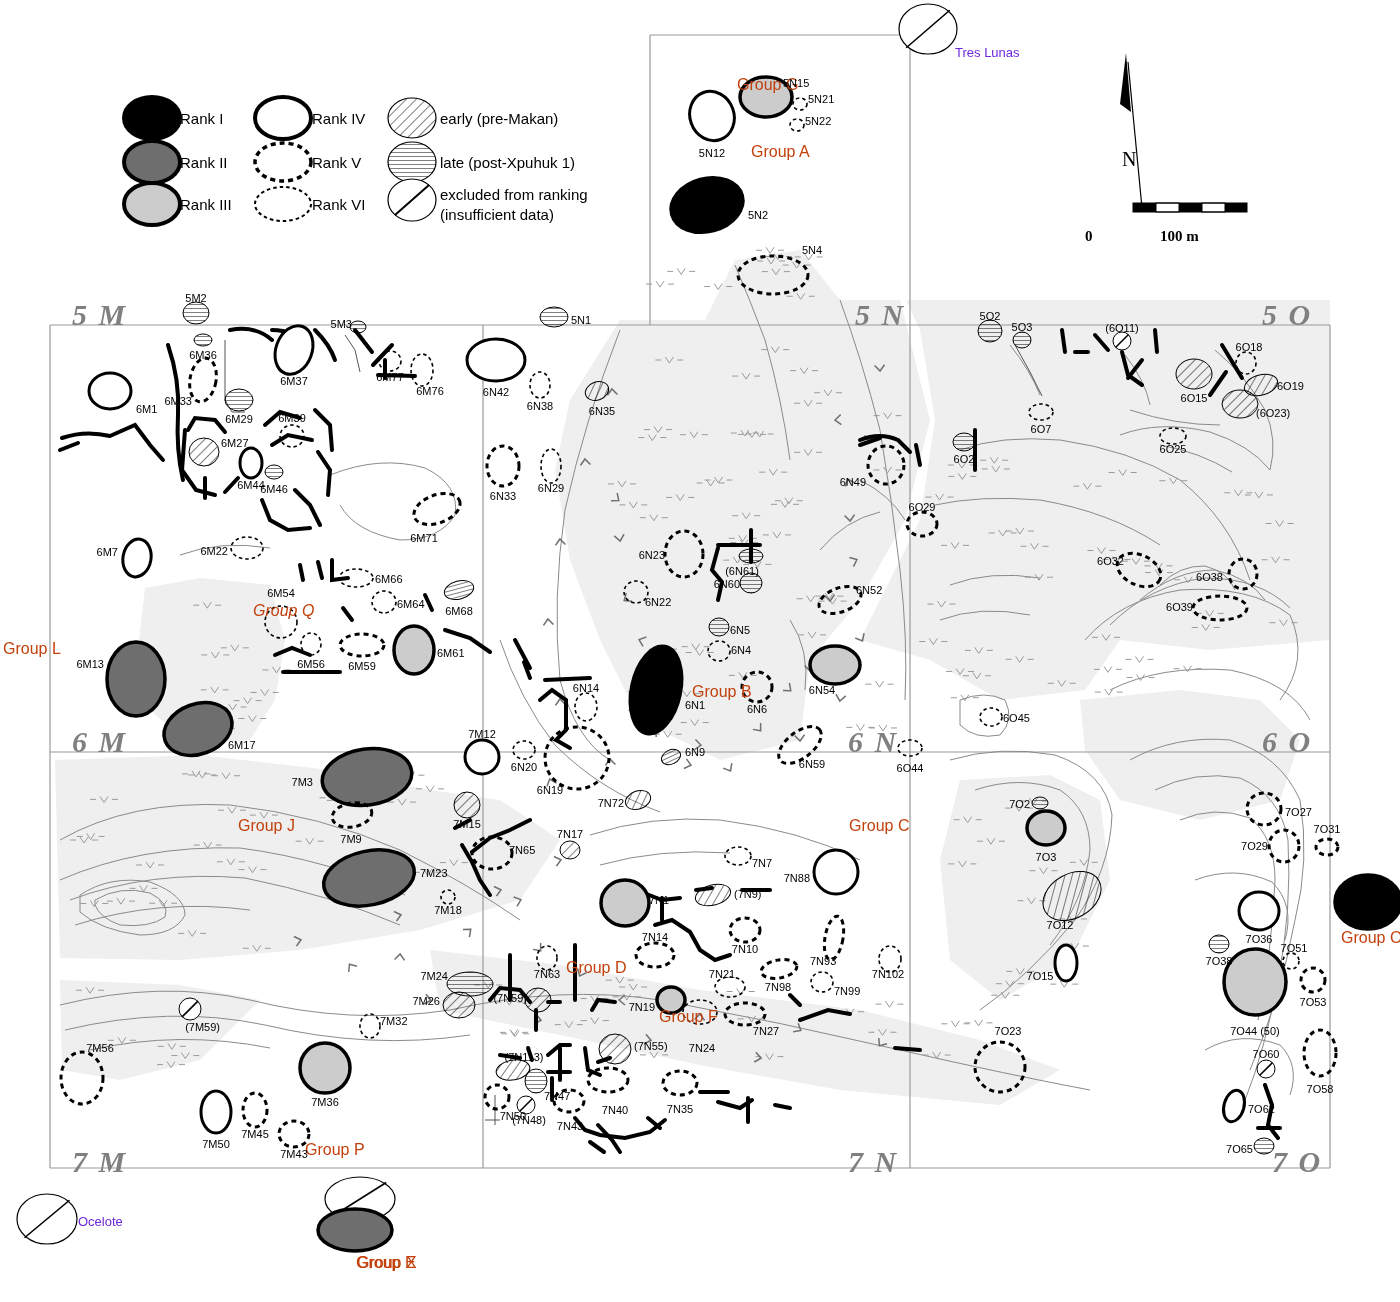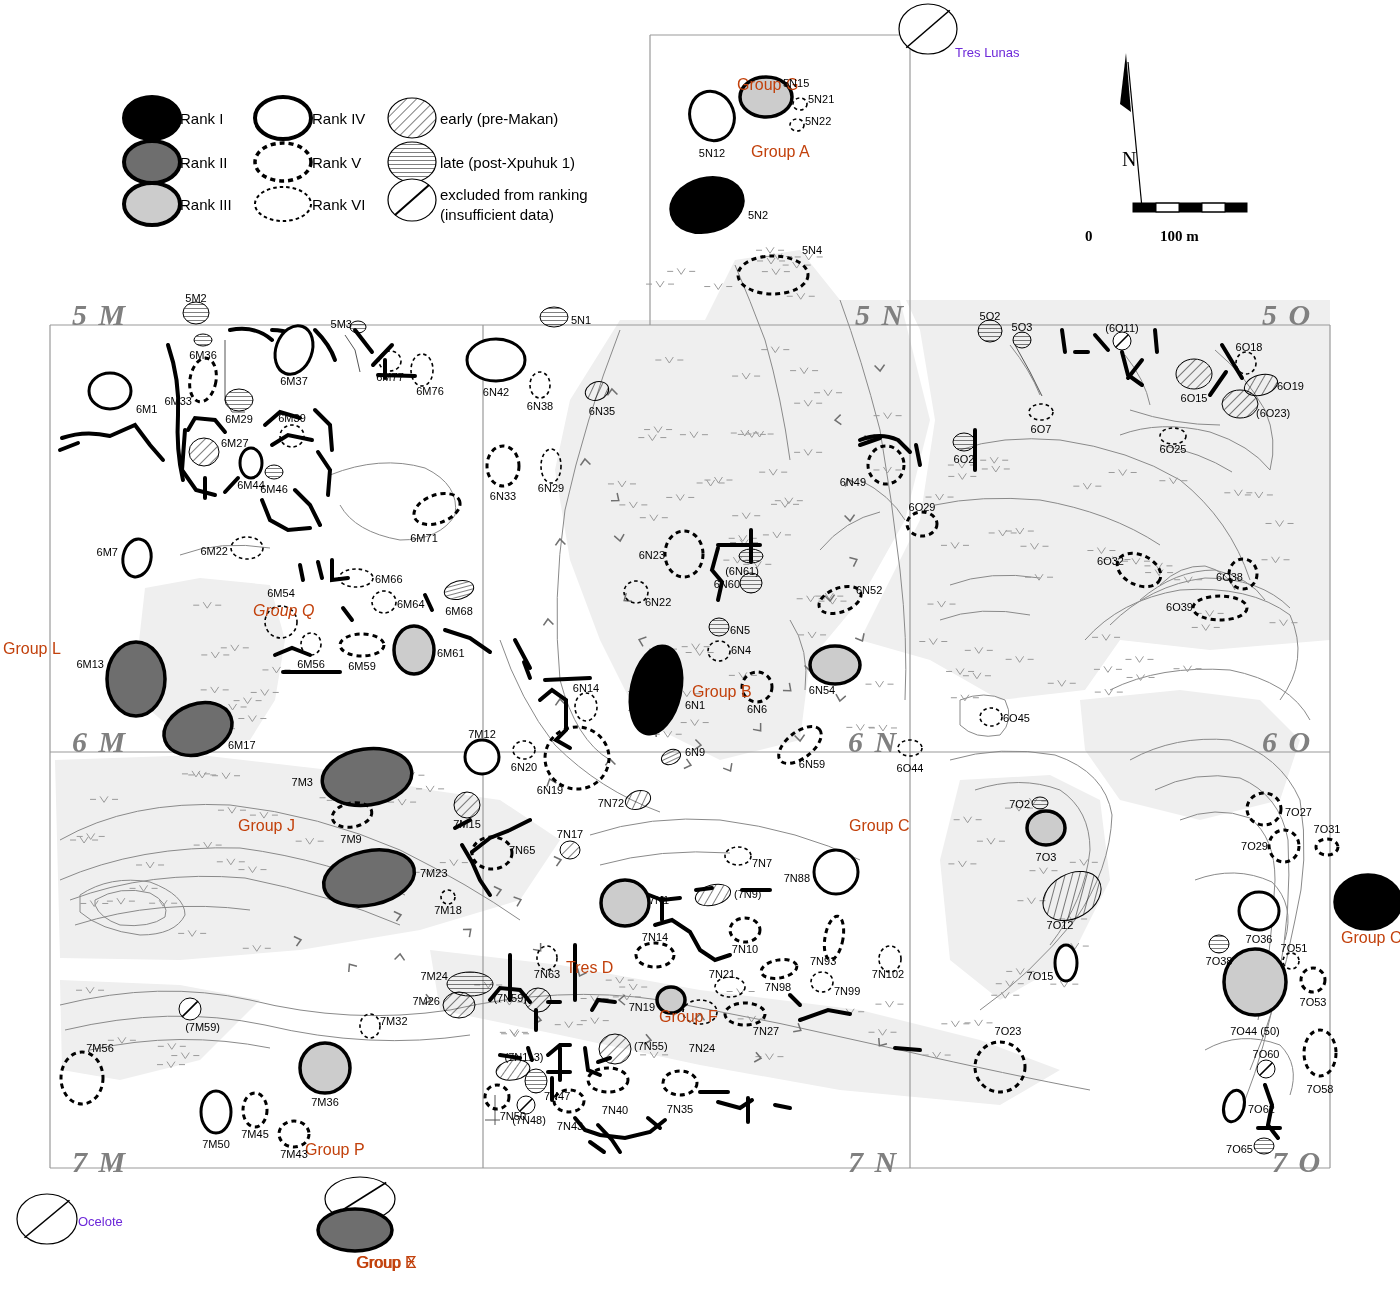--- a/index.html
+++ b/index.html
@@ -1248,21 +1248,21 @@
       <div class="quad-lbl" style="left: 848px; top: 725px;">6 N</div>
       <div class="quad-lbl" style="left: 1262px; top: 725px;">6 O</div>
       <div class="quad-lbl" style="left: 72px; top: 1145px;">7 M</div>
       <div class="quad-lbl" style="left: 848px; top: 1145px;">7 N</div>
       <div class="quad-lbl" style="left: 1272px; top: 1145px;">7 O</div>
     </div>
 <div id="group-layer">
       <div class="group-lbl" style="left: 751px; top: 143px;">Group A</div>
       <div class="group-lbl" style="left: 692px; top: 683px;">Group B</div>
       <div class="group-lbl" style="left: 849px; top: 817px;">Group C</div>
-      <div class="group-lbl" style="left: 566px; top: 959px;">Tres D</div>
+      <div class="group-lbl" style="left: 566px; top: 959px;">Group D</div>
       <div class="group-lbl" style="left: 356px; top: 1254px;">Group E</div>
       <div class="group-lbl" style="left: 659px; top: 1008px;">Group F</div>
       <div class="group-lbl" style="left: 238px; top: 817px;">Group J</div>
       <div class="group-lbl" style="left: 3px; top: 640px;">Group L</div>
       <div class="group-lbl" style="left: 1341px; top: 929px;">Group O</div>
       <div class="group-lbl" style="left: 305px; top: 1141px;">Group P</div>
       <div class="group-lbl" style="left: 253px; top: 602px; font-style: italic;">Group Q</div>
       <div class="group-lbl" style="left: 357px; top: 1254px;">Group X</div>
       <div class="group-lbl" style="left: 737px; top: 76px;">Group G</div>
     </div>
@@ -1367,21 +1367,21 @@
       <div class="lbl" style="top: 322px; left: 1092px; width: 60px; text-align: center;">(6O11)</div>
       <div class="lbl" style="top: 392px; left: 1164px; width: 60px; text-align: center;">6O15</div>
       <div class="lbl" style="top: 341px; left: 1219px; width: 60px; text-align: center;">6O18</div>
       <div class="lbl" style="top: 380px; left: 1277px;">6O19</div>
       <div class="lbl" style="top: 407px; left: 1256px;">(6O23)</div>
       <div class="lbl" style="top: 443px; left: 1143px; width: 60px; text-align: center;">6O25</div>
       <div class="lbl" style="top: 423px; left: 1011px; width: 60px; text-align: center;">6O7</div>
       <div class="lbl" style="top: 453px; left: 934px; width: 60px; text-align: center;">6O2</div>
       <div class="lbl" style="top: 501px; left: 892px; width: 60px; text-align: center;">6O29</div>
       <div class="lbl" style="top: 555px; left: 0px; right: 276px; text-align: right;">6O32</div>
-      <div class="lbl" style="top: 571px; left: 0px; right: 157px; text-align: right;">6O38</div>
+      <div class="lbl" style="top: 571px; left: 0px; right: 177px; text-align: right;">6O38</div>
       <div class="lbl" style="top: 601px; left: 0px; right: 207px; text-align: right;">6O39</div>
       <div class="lbl" style="top: 712px; left: 1003px;">6O45</div>
       <div class="lbl" style="top: 762px; left: 880px; width: 60px; text-align: center;">6O44</div>
       <div class="lbl" style="top: 798px; left: 0px; right: 370px; text-align: right;">7O2</div>
       <div class="lbl" style="top: 851px; left: 1016px; width: 60px; text-align: center;">7O3</div>
       <div class="lbl" style="top: 919px; left: 1030px; width: 60px; text-align: center;">7O12</div>
       <div class="lbl" style="top: 970px; left: 1010px; width: 60px; text-align: center;">7O15</div>
       <div class="lbl" style="top: 1025px; left: 978px; width: 60px; text-align: center;">7O23</div>
       <div class="lbl" style="top: 806px; left: 1285px;">7O27</div>
       <div class="lbl" style="top: 840px; left: 0px; right: 132px; text-align: right;">7O29</div>

